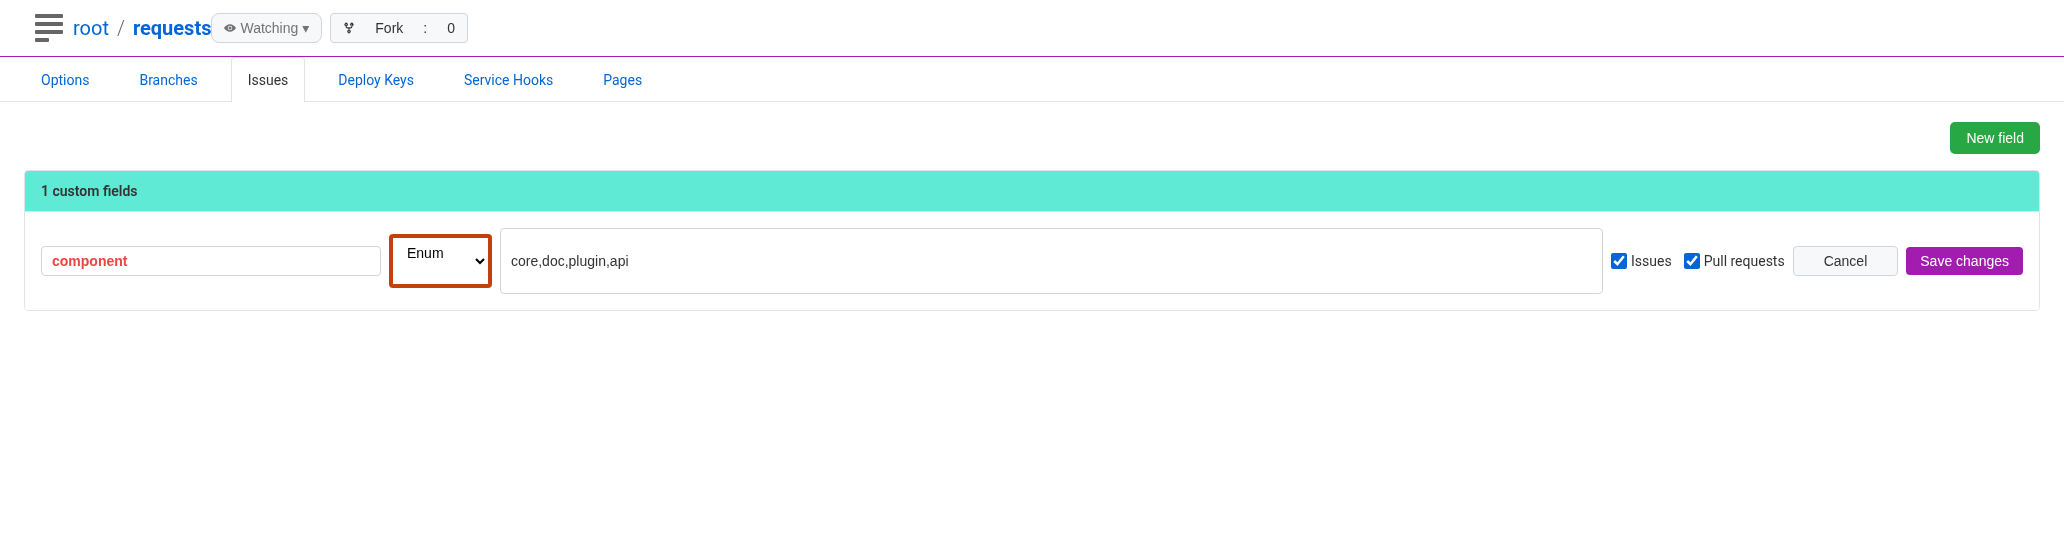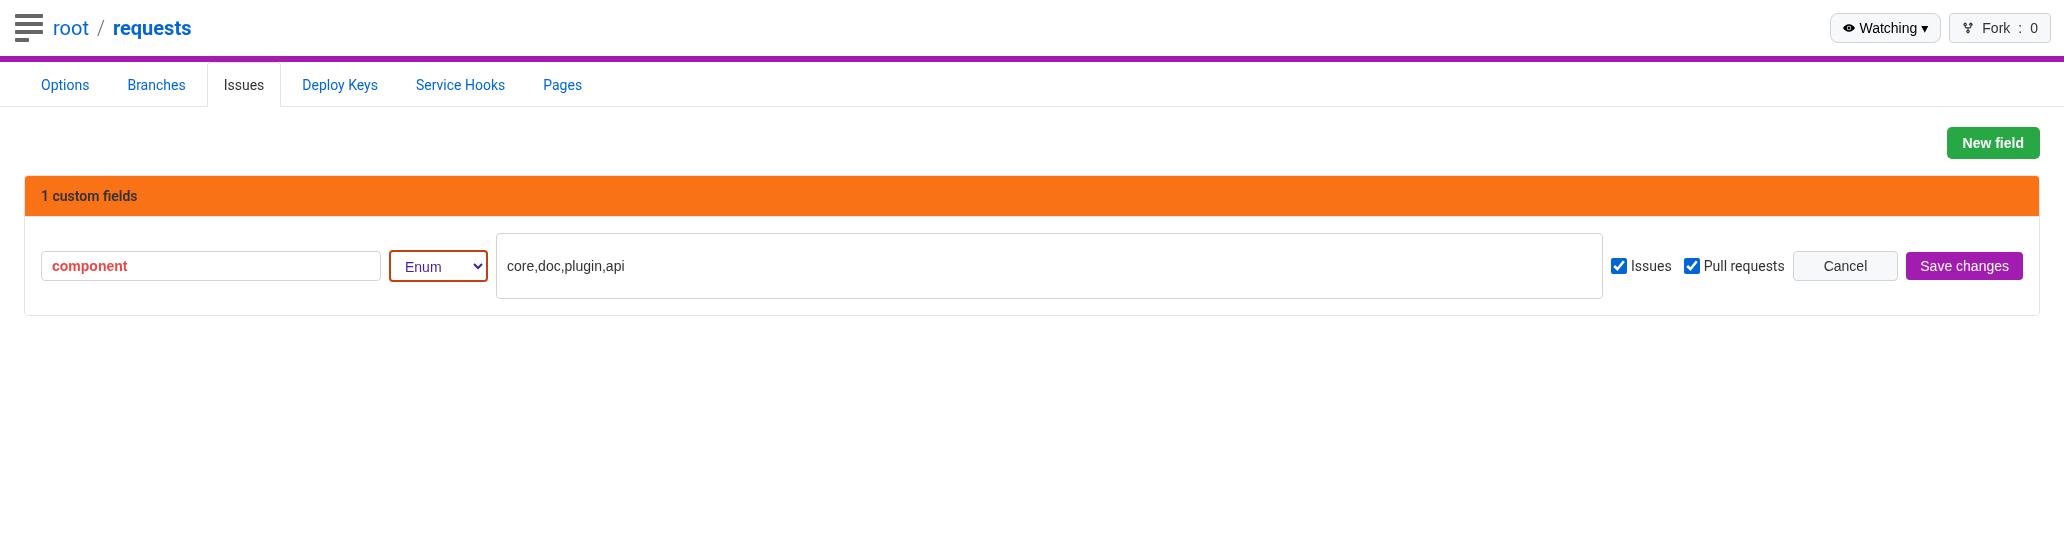--- a/index.html
+++ b/index.html
@@ -5,23 +5,23 @@
     * { box-sizing: border-box; margin: 0; padding: 0; }
     body {
       font-family: -apple-system, BlinkMacSystemFont, "Segoe UI", Roboto, "Helvetica Neue", Arial, sans-serif;
       font-size: 14px;
       color: #333;
       background: #fff;
     }
     .top-bar {
       display: flex;
       align-items: center;
-      justify-content: space-between;
-      padding: 12px 13px;
-      border-bottom: 6px solid #a21caf;
+      justify-content: flex-start;
+      padding: 12px 33px;
+      border-bottom: 1px solid #a21caf;
     }
     .repo-title {
       display: flex;
       align-items: center;
       gap: 8px;
       font-size: 20px;
     }
     .repo-icon {
       width: 32px;
       height: 32px;
@@ -49,39 +49,39 @@
     .btn-watching {
       display: flex;
       align-items: center;
       gap: 4px;
       padding: 6px 12px;
       border: 1px solid #d1d5da;
       border-radius: 8px;
       background: #f6f8fa;
       cursor: pointer;
       font-size: 14px;
-      color: #000000;
+      color: #737373;
     }
     .btn-fork {
       display: flex;
       align-items: center;
-      gap: 8px;
+      gap: 20px;
       padding: 6px 12px;
       border: 1px solid #d1d5da;
       border-radius: 4px;
       background: #f6f8fa;
       cursor: pointer;
       font-size: 14px;
       color: #333;
     }
     .nav-tabs {
       display: flex;
       padding: 0 24px;
       border-bottom: 1px solid #e1e4e8;
-      gap: 4px;
+      gap: 16px;
     }
     .nav-tab {
       padding: 14px 16px;
       color: #0366d6;
       text-decoration: none;
       font-size: 14px;
       cursor: pointer;
       border: 1px solid transparent;
       border-bottom: none;
       margin-bottom: -1px;
@@ -103,29 +103,29 @@
       margin-bottom: 16px;
     }
     .btn-new-field {
       padding: 8px 16px;
       background: #28a745;
       color: #fff;
       border: none;
       border-radius: 5px;
       font-size: 14px;
       cursor: pointer;
-      font-weight: 700;
+      font-weight: 400;
     }
     .custom-fields-section {
       border: 1px solid #e1e4e8;
       border-radius: 4px;
       overflow: hidden;
     }
     .custom-fields-header {
-      background: #f97316;
+      background: #5eead4;
       padding: 12px 16px;
       font-weight: 600;
       font-size: 14px;
       border-bottom: 1px solid #e1e4e8;
     }
     .custom-fields-body {
       padding: 16px;
       background: #fff;
     }
     .field-row {
@@ -136,25 +136,25 @@
     .field-name-input {
       flex: 0 0 340px;
       padding: 6px 10px;
       border: 1px solid #d1d5da;
       border-radius: 4px;
       font-size: 14px;
       color: #ef4444;
       font-weight: bold;
     }
     .field-type-select {
-      padding: 6px 28px 4px 10px;
-      border: 2px solid #c2410c;
-      border-radius: 4px;
-      font-size: 14px;
-      color: #4c1d95;
+      padding: 6px 28px 22px 10px;
+      border: 4px solid #c2410c;
+      border-radius: 4px;
+      font-size: 14px;
+      color: #000000;
       background: #fff;
       appearance: auto;
     }
     .field-values-input {
       flex: 1;
       padding: 24px 10px;
       border: 1px solid #d1d5da;
       border-radius: 4px;
       font-size: 14px;
       color: #333;

